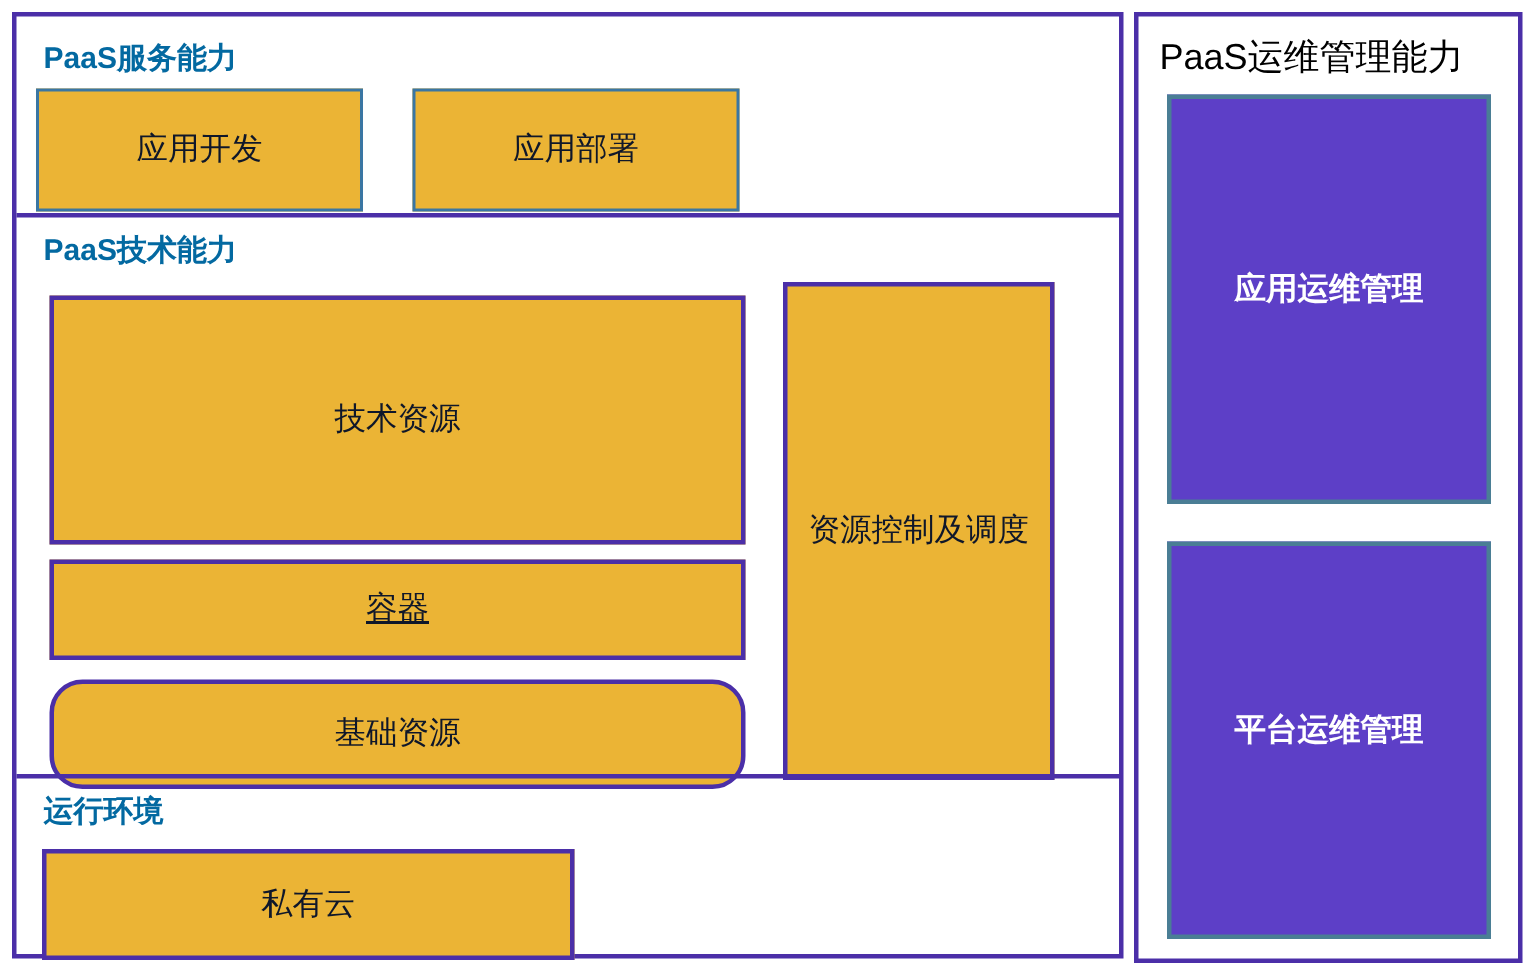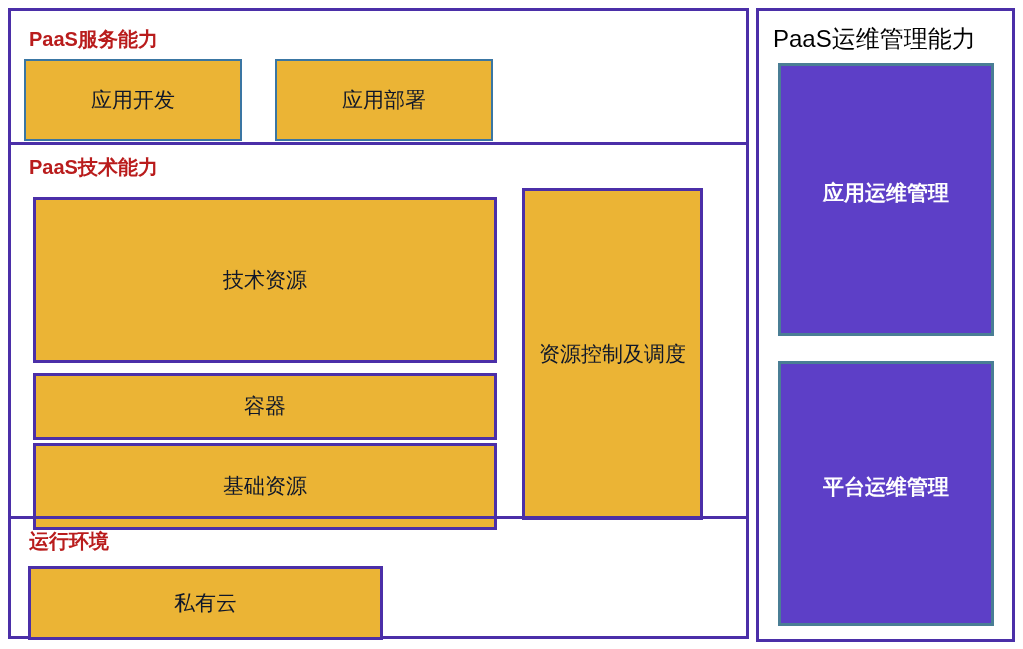--- a/index.html
+++ b/index.html
@@ -39,21 +39,21 @@
     background: #4B2FA8;
   }
   #divider-1 { top: 131px; }
   #divider-2 { top: 505px; }
 
   
   .section-title {
     position: absolute;
     font-weight: bold;
     font-size: 20px;
-    color: #b91c1c;
+    color: #0369a1;
     white-space: nowrap;
     line-height: 1;
   }
   #title-service   { left: 18px; top: 18px; }
   #title-tech      { left: 18px; top: 146px; }
   #title-runtime   { left: 18px; top: 520px; }
 
   #title-ops {
     position: absolute;
     left: 14px;
@@ -88,22 +88,22 @@
     font-weight: bold;
   }
 
   
   #box-app-dev    { left: 13px;  top: 48px;  width: 218px; height: 82px; }
   #box-app-deploy { left: 264px; top: 48px;  width: 218px; height: 82px; }
   #box-app-svc    { left: 513px; top: 48px;  width: 218px; height: 82px; }
 
   
   #box-tech-res   { left: 22px;  top: 186px; width: 464px; height: 166px; }
-  #box-container  { left: 22px;  top: 362px; width: 464px; height: 67px; }
-  #box-base-res   { left: 22px;  top: 432px; width: 464px; height: 87px; }
+  #box-container  { left: 22px;  top: 362px; width: 464px; height: 67px; text-decoration: underline; }
+  #box-base-res   { left: 22px;  top: 442px; width: 464px; height: 73px; border-radius: 22px; }
   #box-sched      { left: 511px; top: 177px; width: 181px; height: 332px; }
 
   
   #box-private    { left: 17px;  top: 555px; width: 355px; height: 74px; }
   #box-public     { left: 388px; top: 555px; width: 344px; height: 74px; }
 
   
   #box-app-ops    { left: 19px;  top: 52px;  width: 216px; height: 273px; }
   #box-plat-ops   { left: 19px;  top: 350px; width: 216px; height: 265px; }
 

